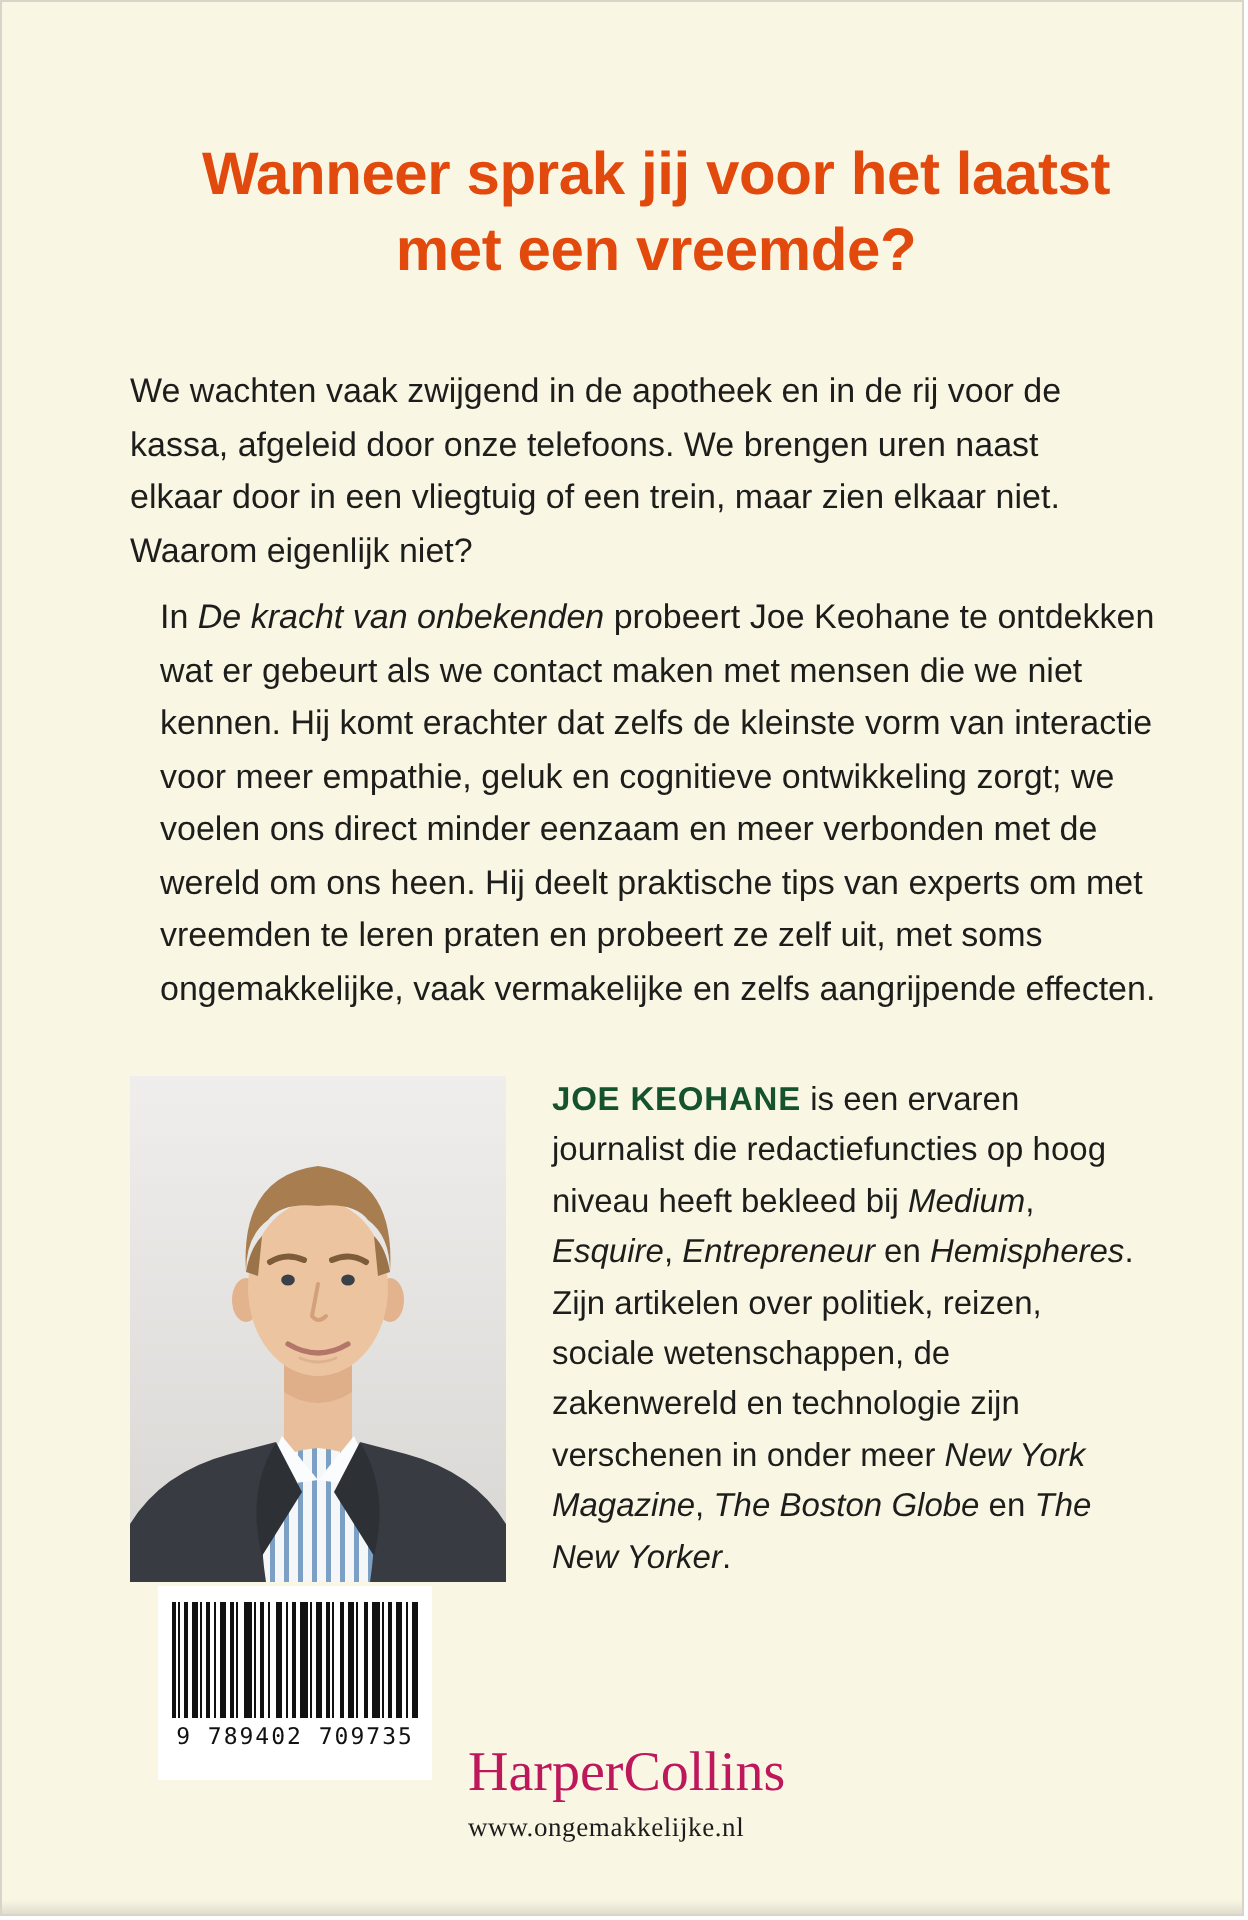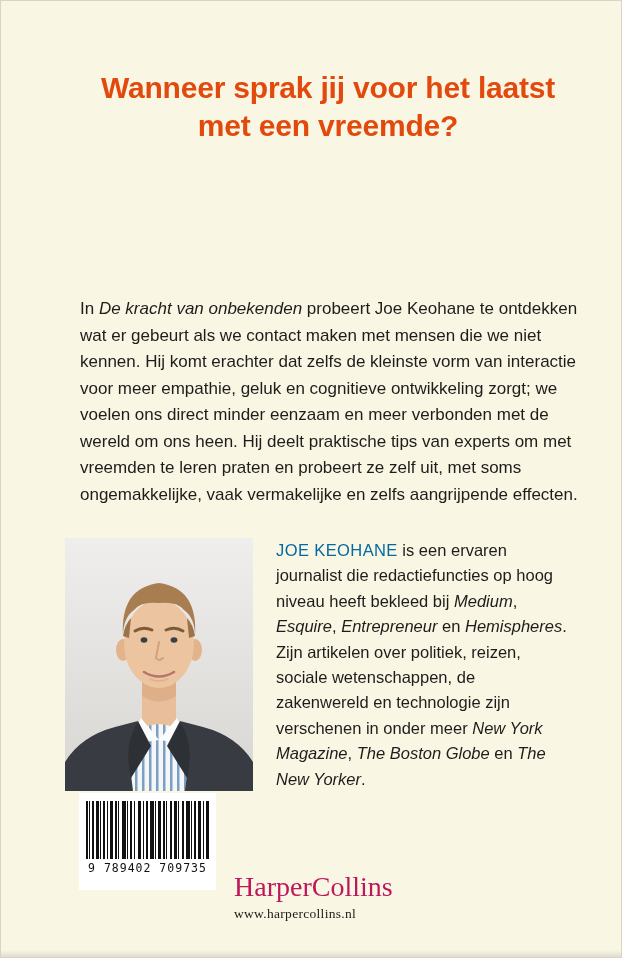--- a/index.html
+++ b/index.html
@@ -53,22 +53,22 @@
   .p2 { left: 79px; top: 295px; width: 505px; }
   .bio {
     left: 275px;
     top: 537px;
     width: 292px;
     font-size: 16.5px;
     line-height: 25.4px;
   }
   .it { font-style: italic; }
   .author-name {
-    color: #0369a1;
-    font-weight: normal;
+    color: #14532d;
+    font-weight: bold;
     letter-spacing: 0.4px;
   }
   .photo {
     position: absolute;
     left: 64px;
     top: 537px;
     width: 188px;
     height: 253px;
   }
   .photo svg { display: block; }
@@ -108,20 +108,21 @@
     letter-spacing: 0.3px;
   }
 </style>
 </head>
 <body>
 
 <div class="cover">
 
   <h1 class="title">Wanneer sprak jij voor het laatst met een vreemde?</h1>
 
+  <p class="body p1">We wachten vaak zwijgend in de apotheek en in de rij voor de kassa, afgeleid door onze telefoons. We brengen uren naast elkaar door in een vliegtuig of een trein, maar zien elkaar niet. Waarom eigenlijk niet?</p>
 
   <p class="body p2"><span>In </span><span class="it">De kracht van onbekenden</span><span> probeert Joe Keohane te ontdekken wat er gebeurt als we contact maken met mensen die we niet kennen. Hij komt erachter dat zelfs de kleinste vorm van interactie voor meer empathie, geluk en cognitieve ontwikkeling zorgt; we voelen ons direct minder eenzaam en meer verbonden met de wereld om ons heen. Hij deelt praktische tips van experts om met vreemden te leren praten en probeert ze zelf uit, met soms ongemakkelijke, vaak vermakelijke en zelfs aangrijpende effecten.</span></p>
 
   <div class="photo">
     <svg width="188" height="253" viewBox="0 0 188 253" aria-hidden="true">
       <defs>
         <linearGradient id="bgGrad" x1="0" y1="0" x2="0" y2="1">
           <stop offset="0" stop-color="#efeeec"></stop>
           <stop offset="1" stop-color="#d7d6d3"></stop>
         </linearGradient>
@@ -204,16 +205,16 @@
           <rect x="112" width="3" height="58"></rect>
         <rect x="117" width="1" height="58"></rect>
           <rect x="120" width="3" height="58"></rect>
       </g>
     </svg>
     <div class="barcode-number">9 789402 709735</div>
   </div>
 
   <div class="publisher">
     <div class="publisher-logo">HarperCollins</div>
-    <div class="publisher-url">www.harpercollins.nl</div>
+    <div class="publisher-url">www.ongemakkelijke.nl</div>
   </div>
 
 </div>
 
 </body></html>

